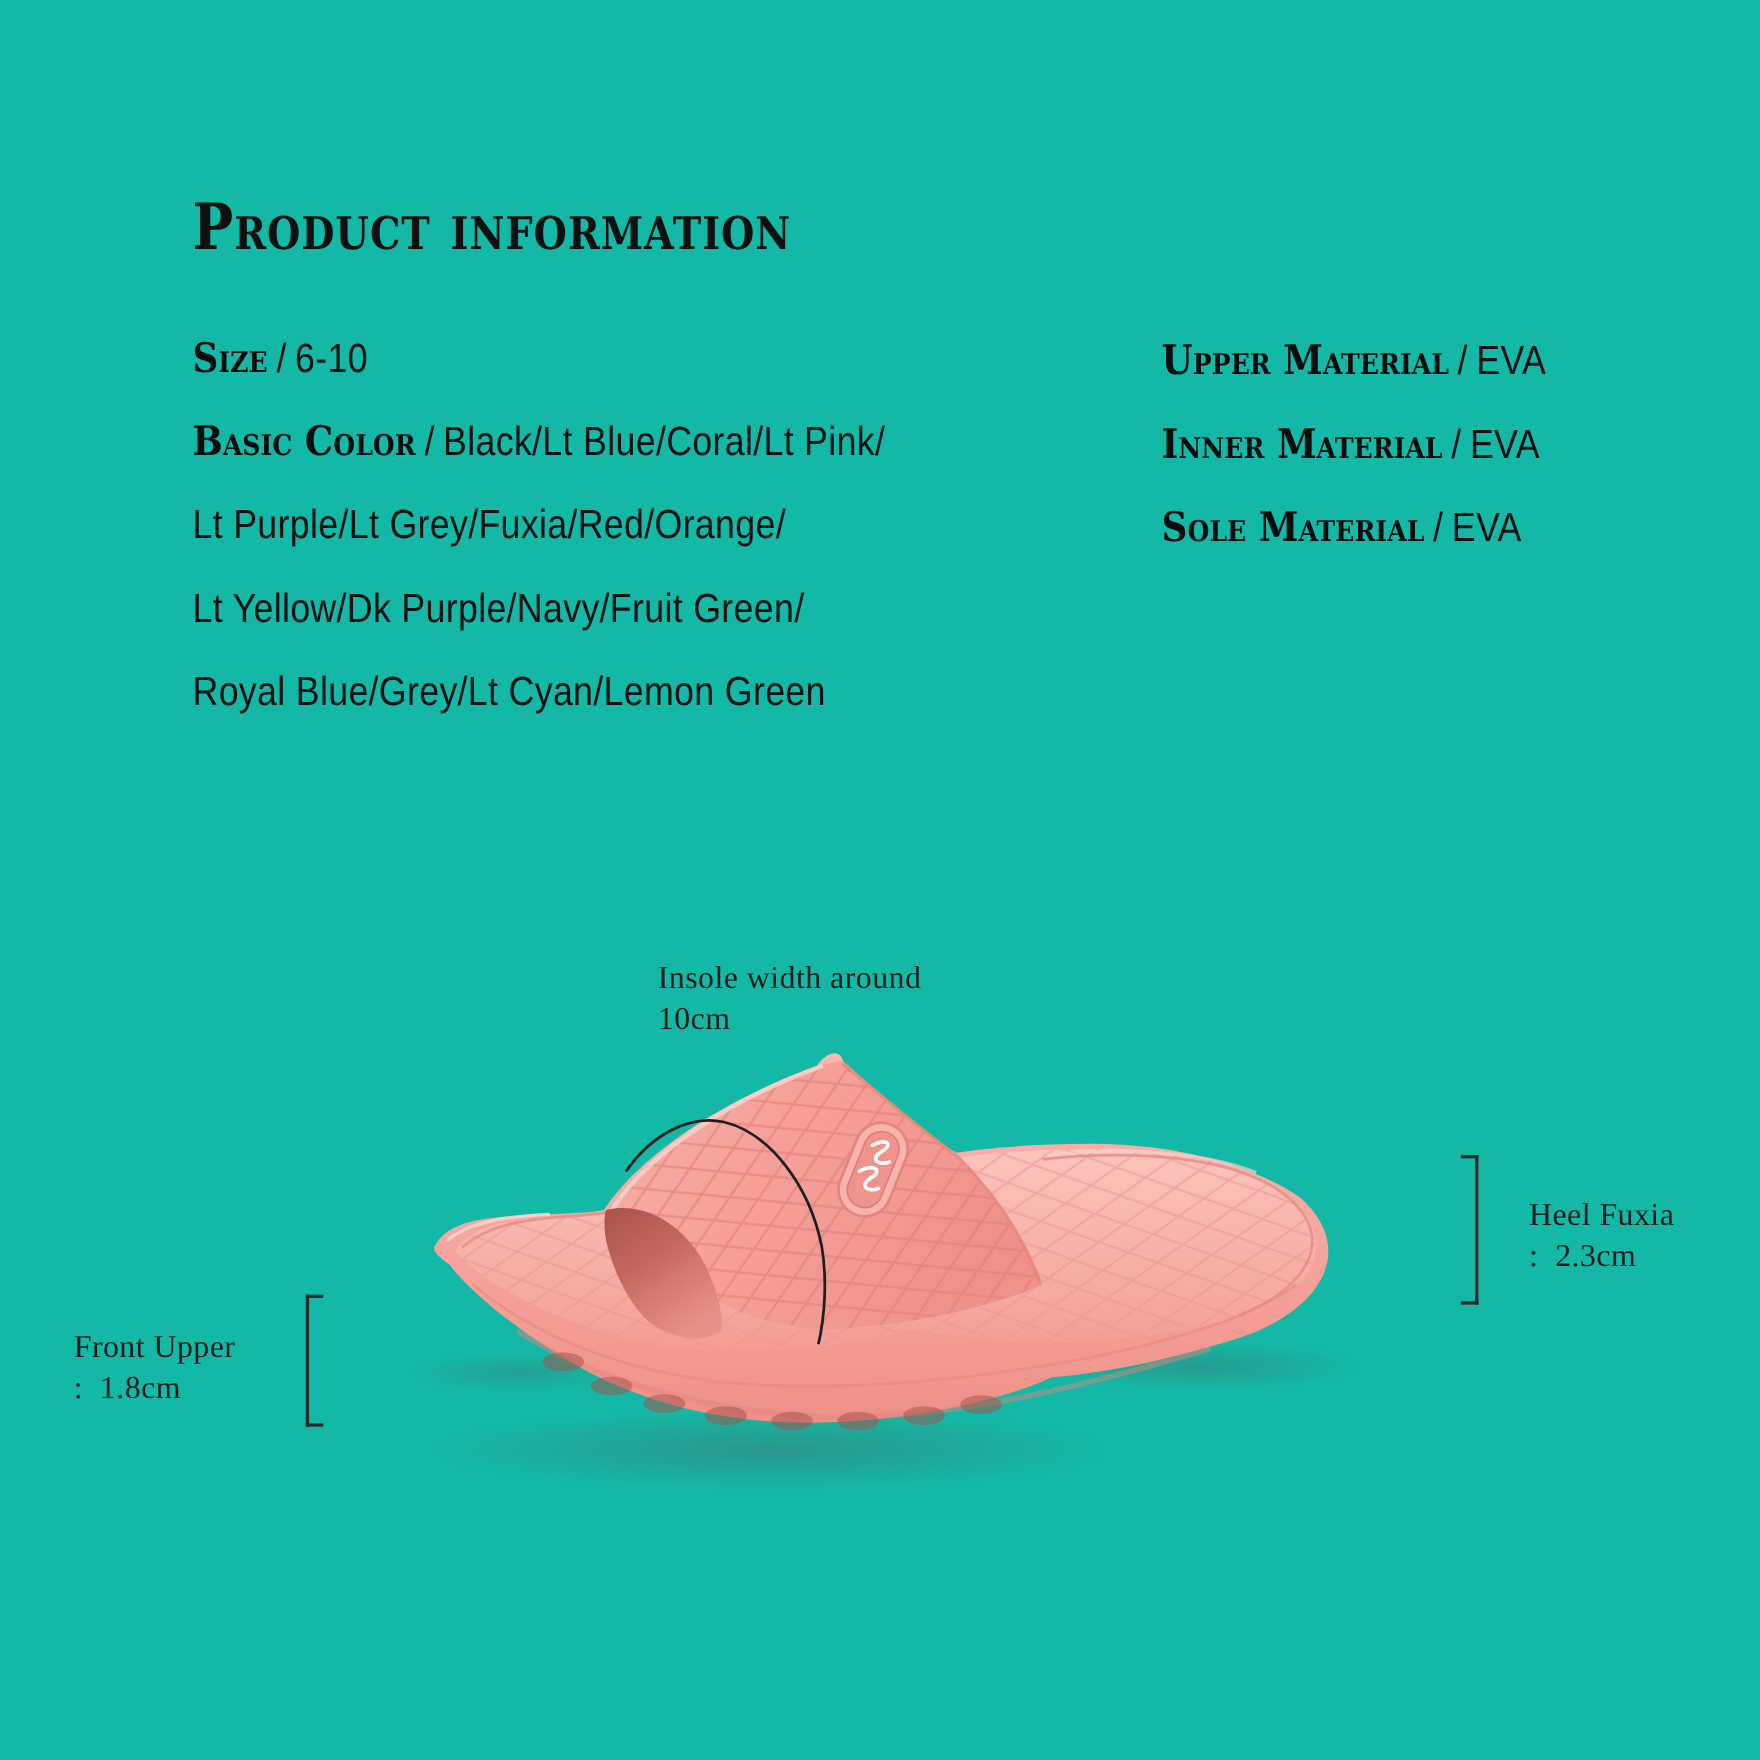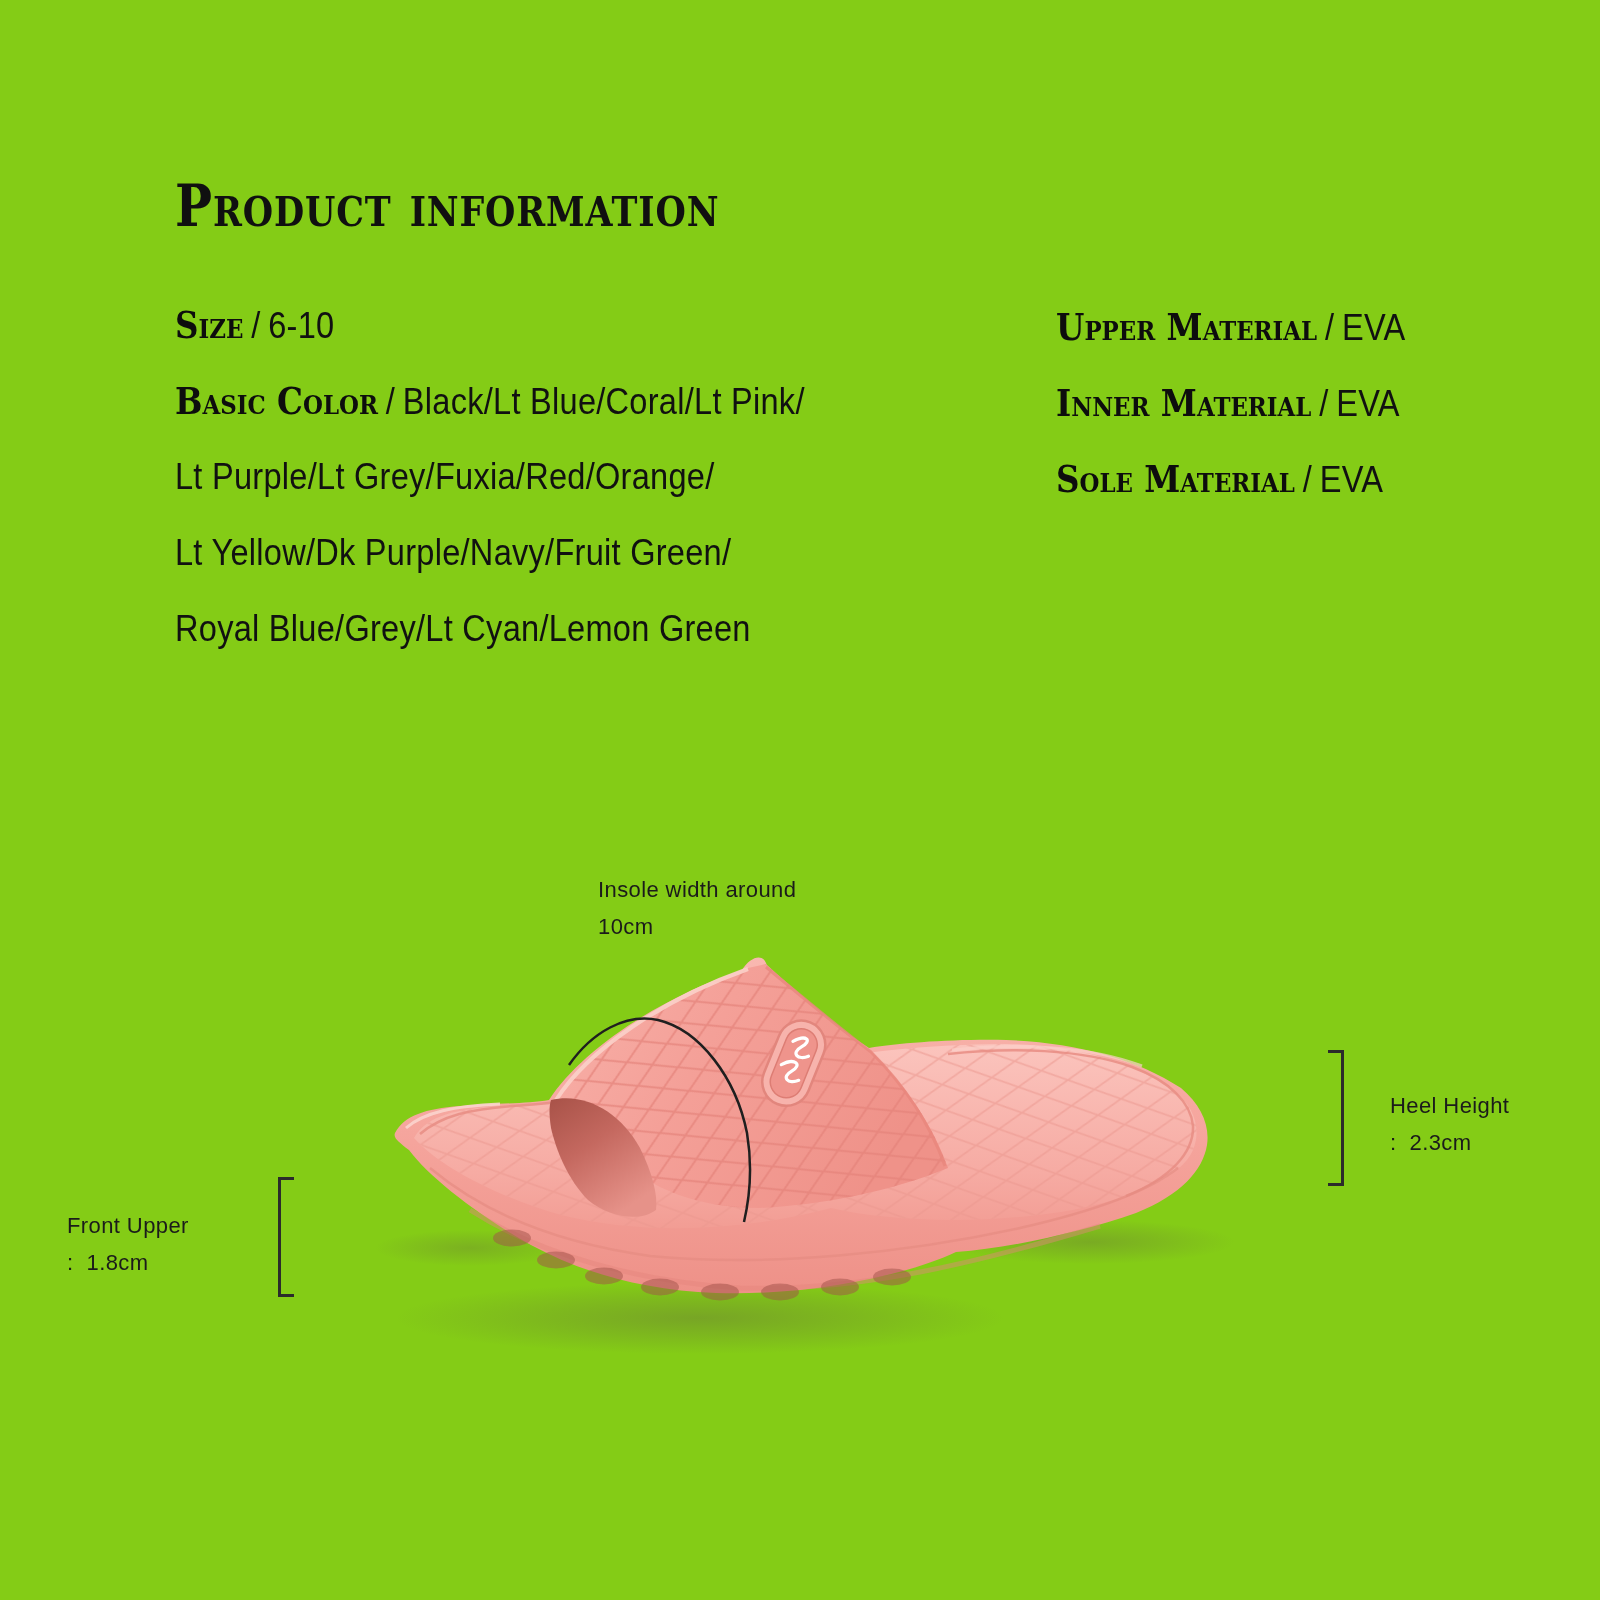--- a/index.html
+++ b/index.html
@@ -1,28 +1,28 @@
 <!DOCTYPE html>
 <html><head>
 <meta charset="utf-8">
 <style>
   html,body{margin:0;padding:0;background:#fff;}
-  .page{position:relative;width:1600px;height:1600px;background:#84cc16;overflow:hidden;
+  .page{position:relative;width:1600px;height:1600px;background:#14b8a6;overflow:hidden;
         font-family:"Liberation Sans",sans-serif;color:#000;}
   .page-title{position:absolute;left:175px;top:172px;
         font-family:"DejaVu Serif",serif;font-variant:small-caps;font-weight:700;
         font-size:58px;letter-spacing:1px;color:#101010;
         transform:scaleX(0.85);transform-origin:left top;white-space:nowrap;}
   .spec-row{position:absolute;white-space:nowrap;line-height:1.15;
         transform:scaleX(0.88);transform-origin:left top;}
   .spec-label{font-family:"DejaVu Serif",serif;font-variant:small-caps;font-weight:700;
         font-size:37px;color:#0d0d0d;}
   .spec-sep{font-size:37px;font-weight:400;margin:0 9px;color:#111;}
   .spec-val{font-size:37px;color:#111;letter-spacing:0.3px;}
-  .ann{position:absolute;font-size:22px;line-height:37px;color:#1b1b1b;letter-spacing:0.4px;}
+  .ann{position:absolute;font-size:29px;line-height:37px;color:#1b1b1b;letter-spacing:0.4px;font-family:Liberation Serif, serif;}
   .ann span{display:block;white-space:pre;}
   .bracket{position:absolute;}
   .bracket-right{border-top:3px solid #2b2b2b;border-right:3px solid #2b2b2b;border-bottom:3px solid #2b2b2b;}
   .bracket-left{border-top:3px solid #2b2b2b;border-left:3px solid #2b2b2b;border-bottom:3px solid #2b2b2b;}
   .shoe-svg{position:absolute;left:0;top:0;width:1600px;height:1600px;}
 </style>
 </head>
 <body>
 
 <div class="page">
@@ -168,21 +168,21 @@
     <path fill="none" stroke="#1f1f1f" stroke-width="2.5" d="M 569 1065 C 592 1032 626 1013 658 1020 C 700 1030 736 1078 747 1133 C 752 1163 750 1196 744 1222"></path>
   </svg>
 
   <div class="ann" style="left:598px;top:871px">
     <span>Insole width around</span>
     <span>10cm</span>
   </div>
 
   <div class="bracket bracket-right" style="left:1328px;top:1050px;width:13px;height:130px"></div>
   <div class="ann" style="left:1390px;top:1087px">
-    <span>Heel Height</span>
+    <span>Heel Fuxia</span>
     <span>:  2.3cm</span>
   </div>
 
   <div class="bracket bracket-left" style="left:278px;top:1177px;width:13px;height:114px"></div>
   <div class="ann" style="left:67px;top:1207px">
     <span>Front Upper</span>
     <span>:  1.8cm</span>
   </div>
 
 </div>

